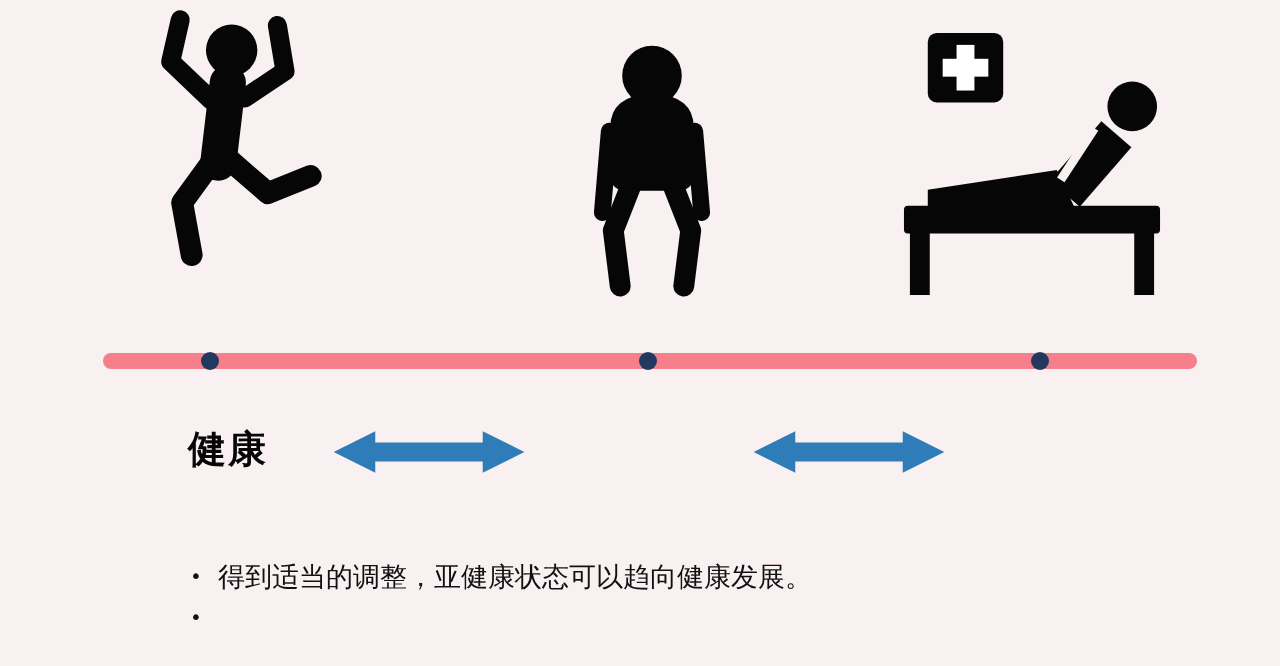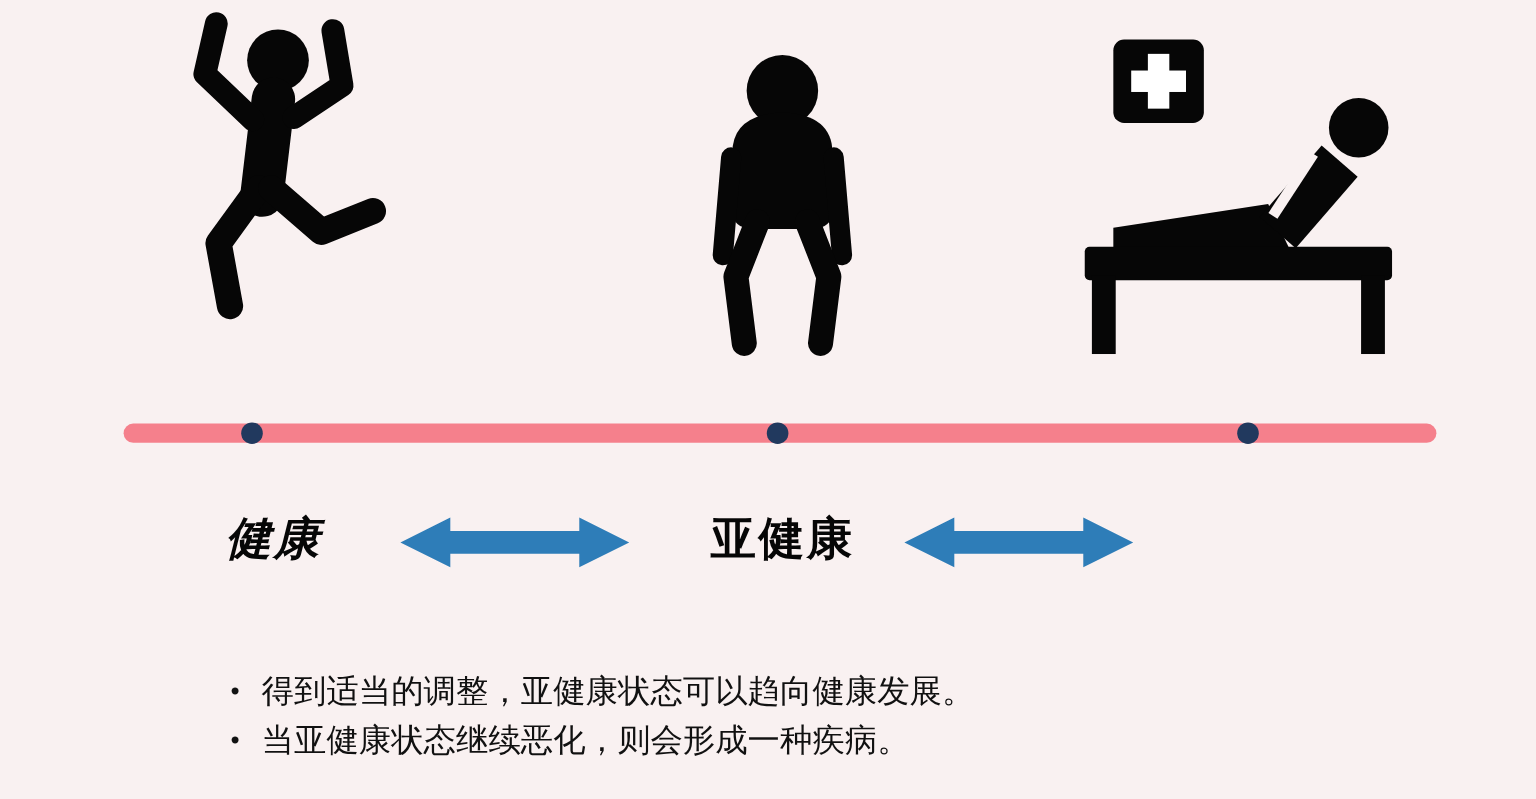--- a/index.html
+++ b/index.html
@@ -17,21 +17,21 @@
 
   .timeline{position:absolute;left:103px;top:353px;width:1094px;height:16px;
             border-radius:9px;background:var(--line);}
   .dot{position:absolute;top:352px;width:18px;height:18px;border-radius:50%;
        background:var(--dot);}
   .dot.d1{left:201px;} .dot.d2{left:639px;} .dot.d3{left:1031px;}
 
   .stage-label{position:absolute;top:424px;transform:translateX(-50%);
                font-size:38px;font-weight:700;color:var(--ink);letter-spacing:2px;
                white-space:nowrap;}
-  .stage-label.l1{left:228px;font-style:italic;} .stage-label.l2{left:652px;} .stage-label.l3{left:1047px;}
+  .stage-label.l1{left:228px;} .stage-label.l2{left:652px;} .stage-label.l3{left:1047px;}
 
   .arrow{position:absolute;top:426px;width:218px;height:52px;color:var(--arrow);}
   .arrow svg{width:100%;height:100%;display:block;}
   .arrow.a1{left:320px;} .arrow.a2{left:740px;}
 
   .notes{position:absolute;left:190px;top:556px;color:#111;}
   .note{display:flex;align-items:flex-start;font-size:27px;line-height:41px;}
   .note .bullet{width:28px;flex:0 0 28px;font-size:20px;line-height:41px;}
   .bg-fill{stroke:var(--bg);}
 </style>
@@ -82,37 +82,35 @@
       </g>
     </svg>
   </div>
 
   <div class="timeline"></div>
   <span class="dot d1"></span>
   <span class="dot d2"></span>
   <span class="dot d3"></span>
 
   <div class="stage-label l1">健康</div>
-  <div class="stage-label l2">亚健康</div>
 
   <div class="arrow a1">
     <svg viewBox="0 0 220 60" aria-hidden="true">
       <polygon fill="currentColor" points="0,30 48,6 48,19 172,19 172,6 220,30 172,54 172,41 48,41 48,54"></polygon>
     </svg>
   </div>
   <div class="arrow a2">
     <svg viewBox="0 0 220 60" aria-hidden="true">
       <polygon fill="currentColor" points="0,30 48,6 48,19 172,19 172,6 220,30 172,54 172,41 48,41 48,54"></polygon>
     </svg>
   </div>
 
   <div class="notes">
     <div class="note">
       <span class="bullet">•</span>
       <span>得到适当的调整，亚健康状态可以趋向健康发展。</span>
     </div>
     <div class="note">
       <span class="bullet">•</span>
-      <span>当亚健康状态继续恶化，则会形成一种疾病。</span>
     </div>
   </div>
 
 </div>
 
 </body></html>

